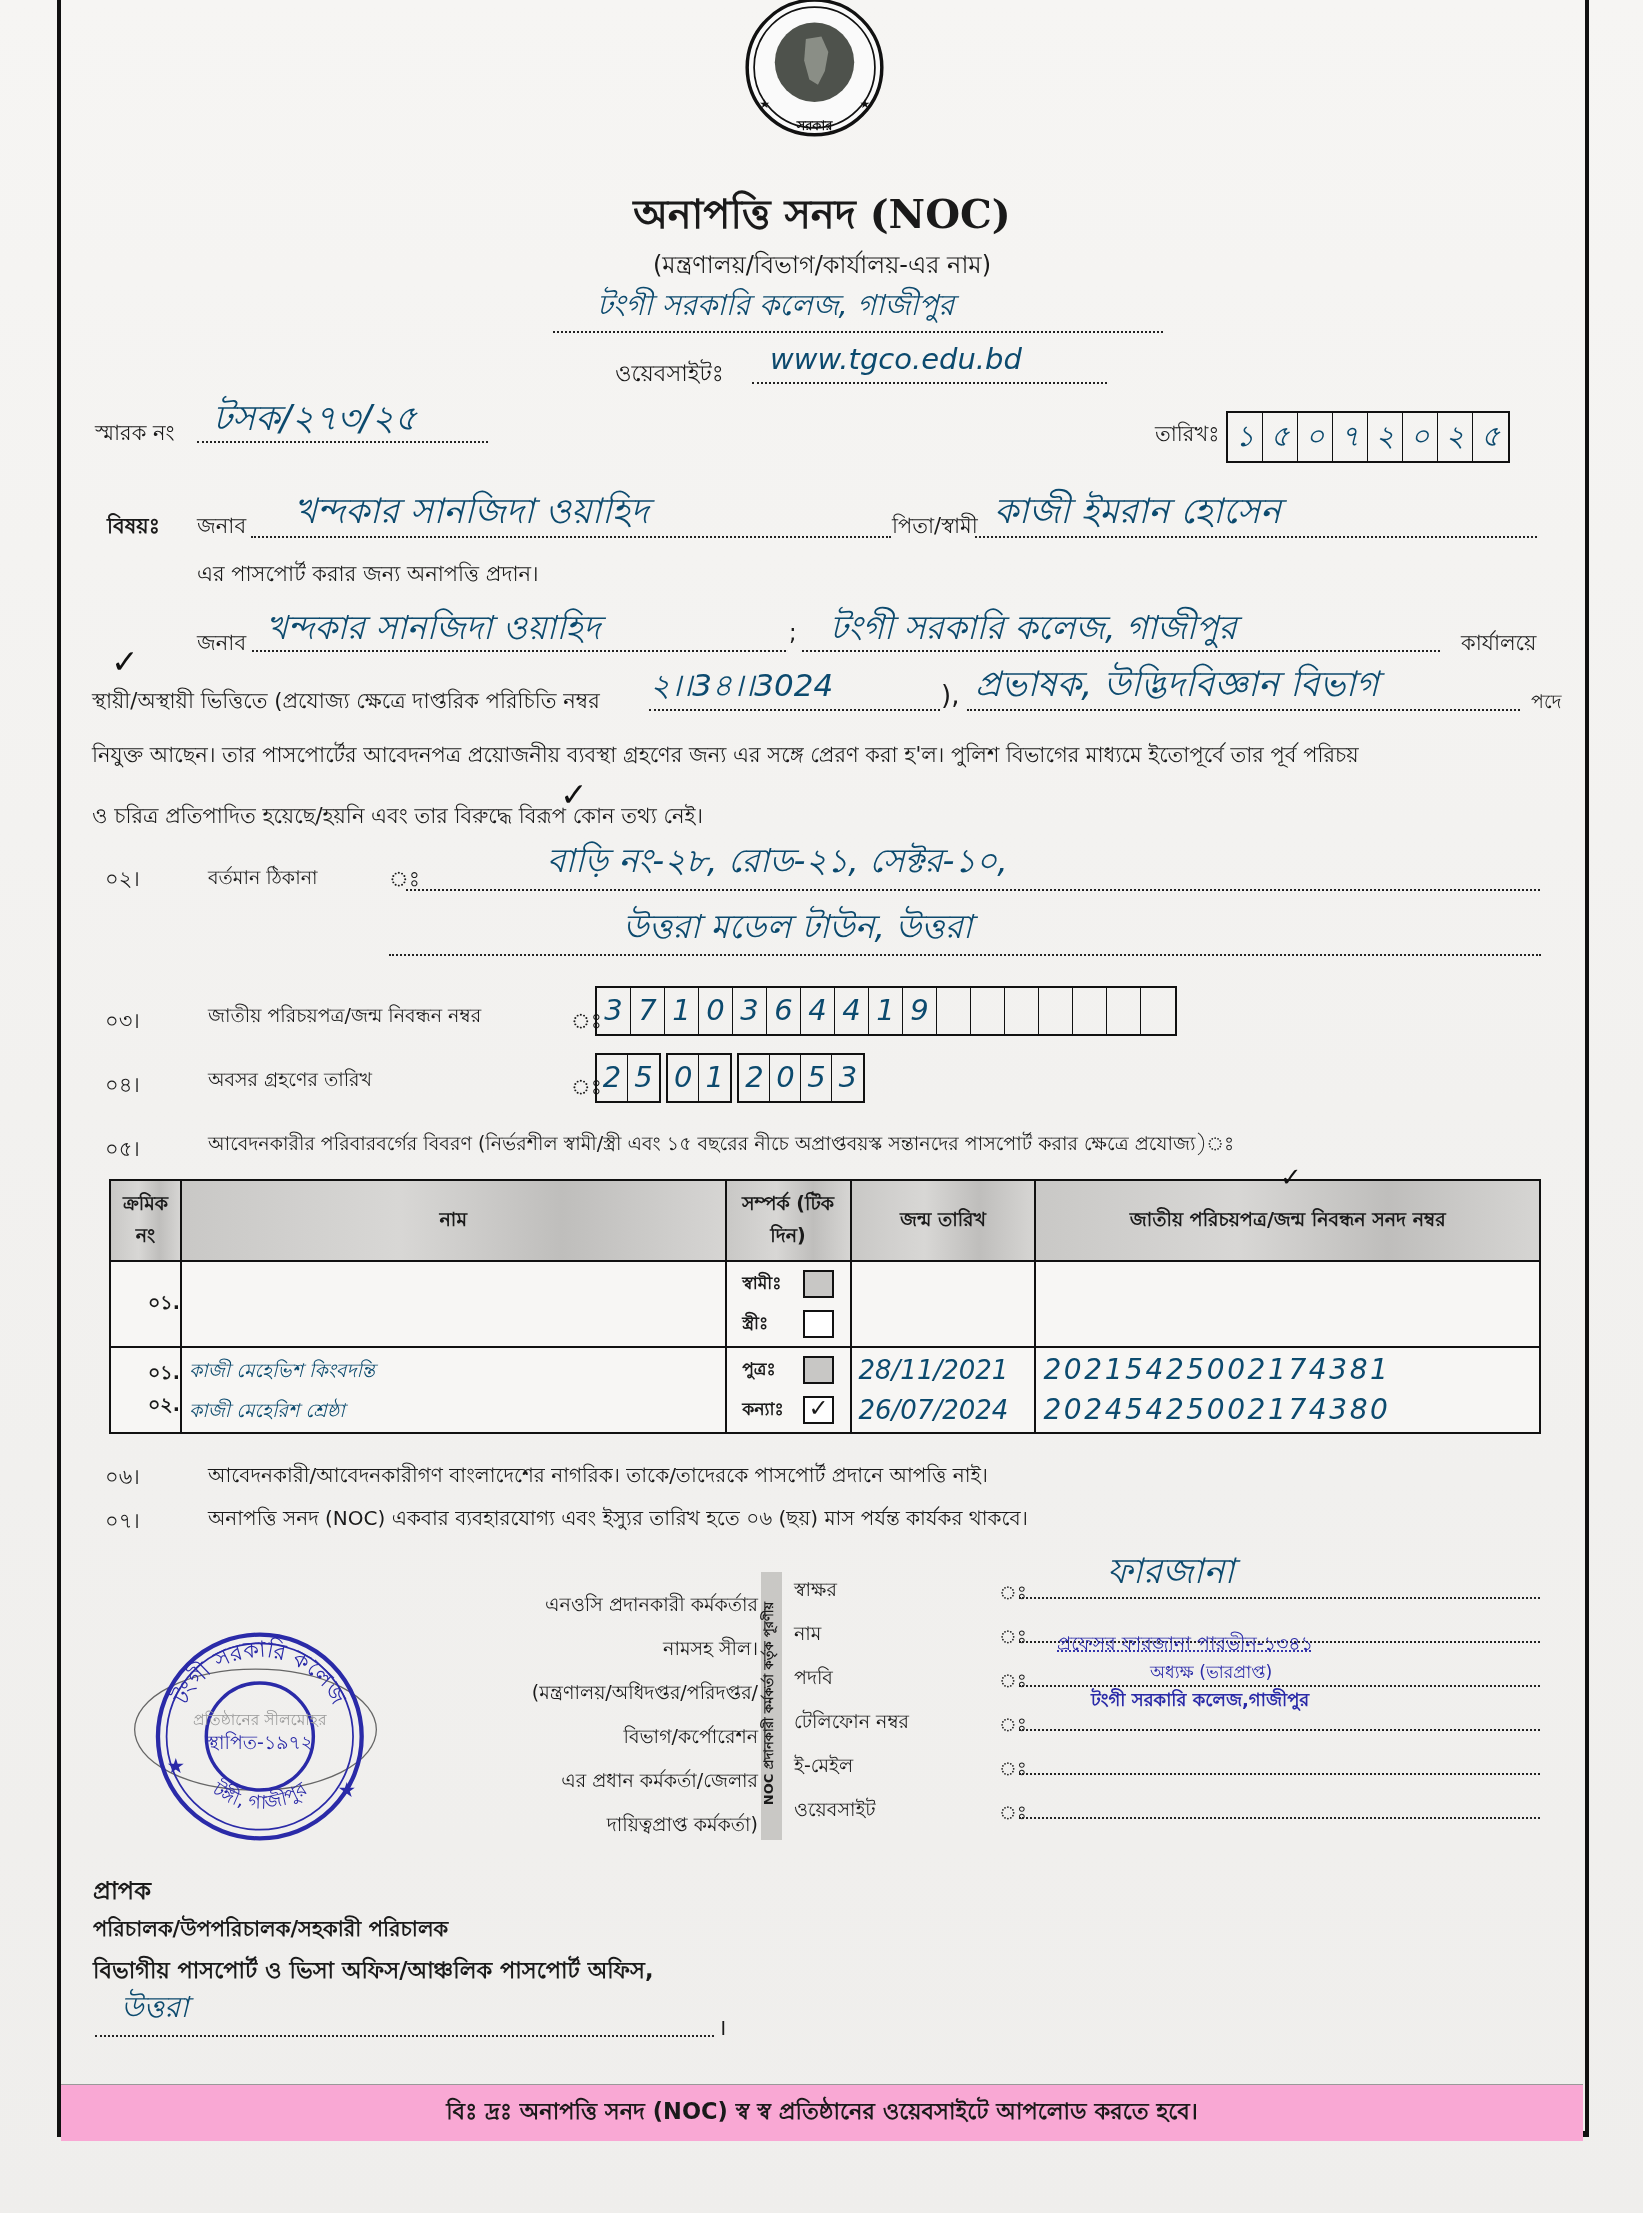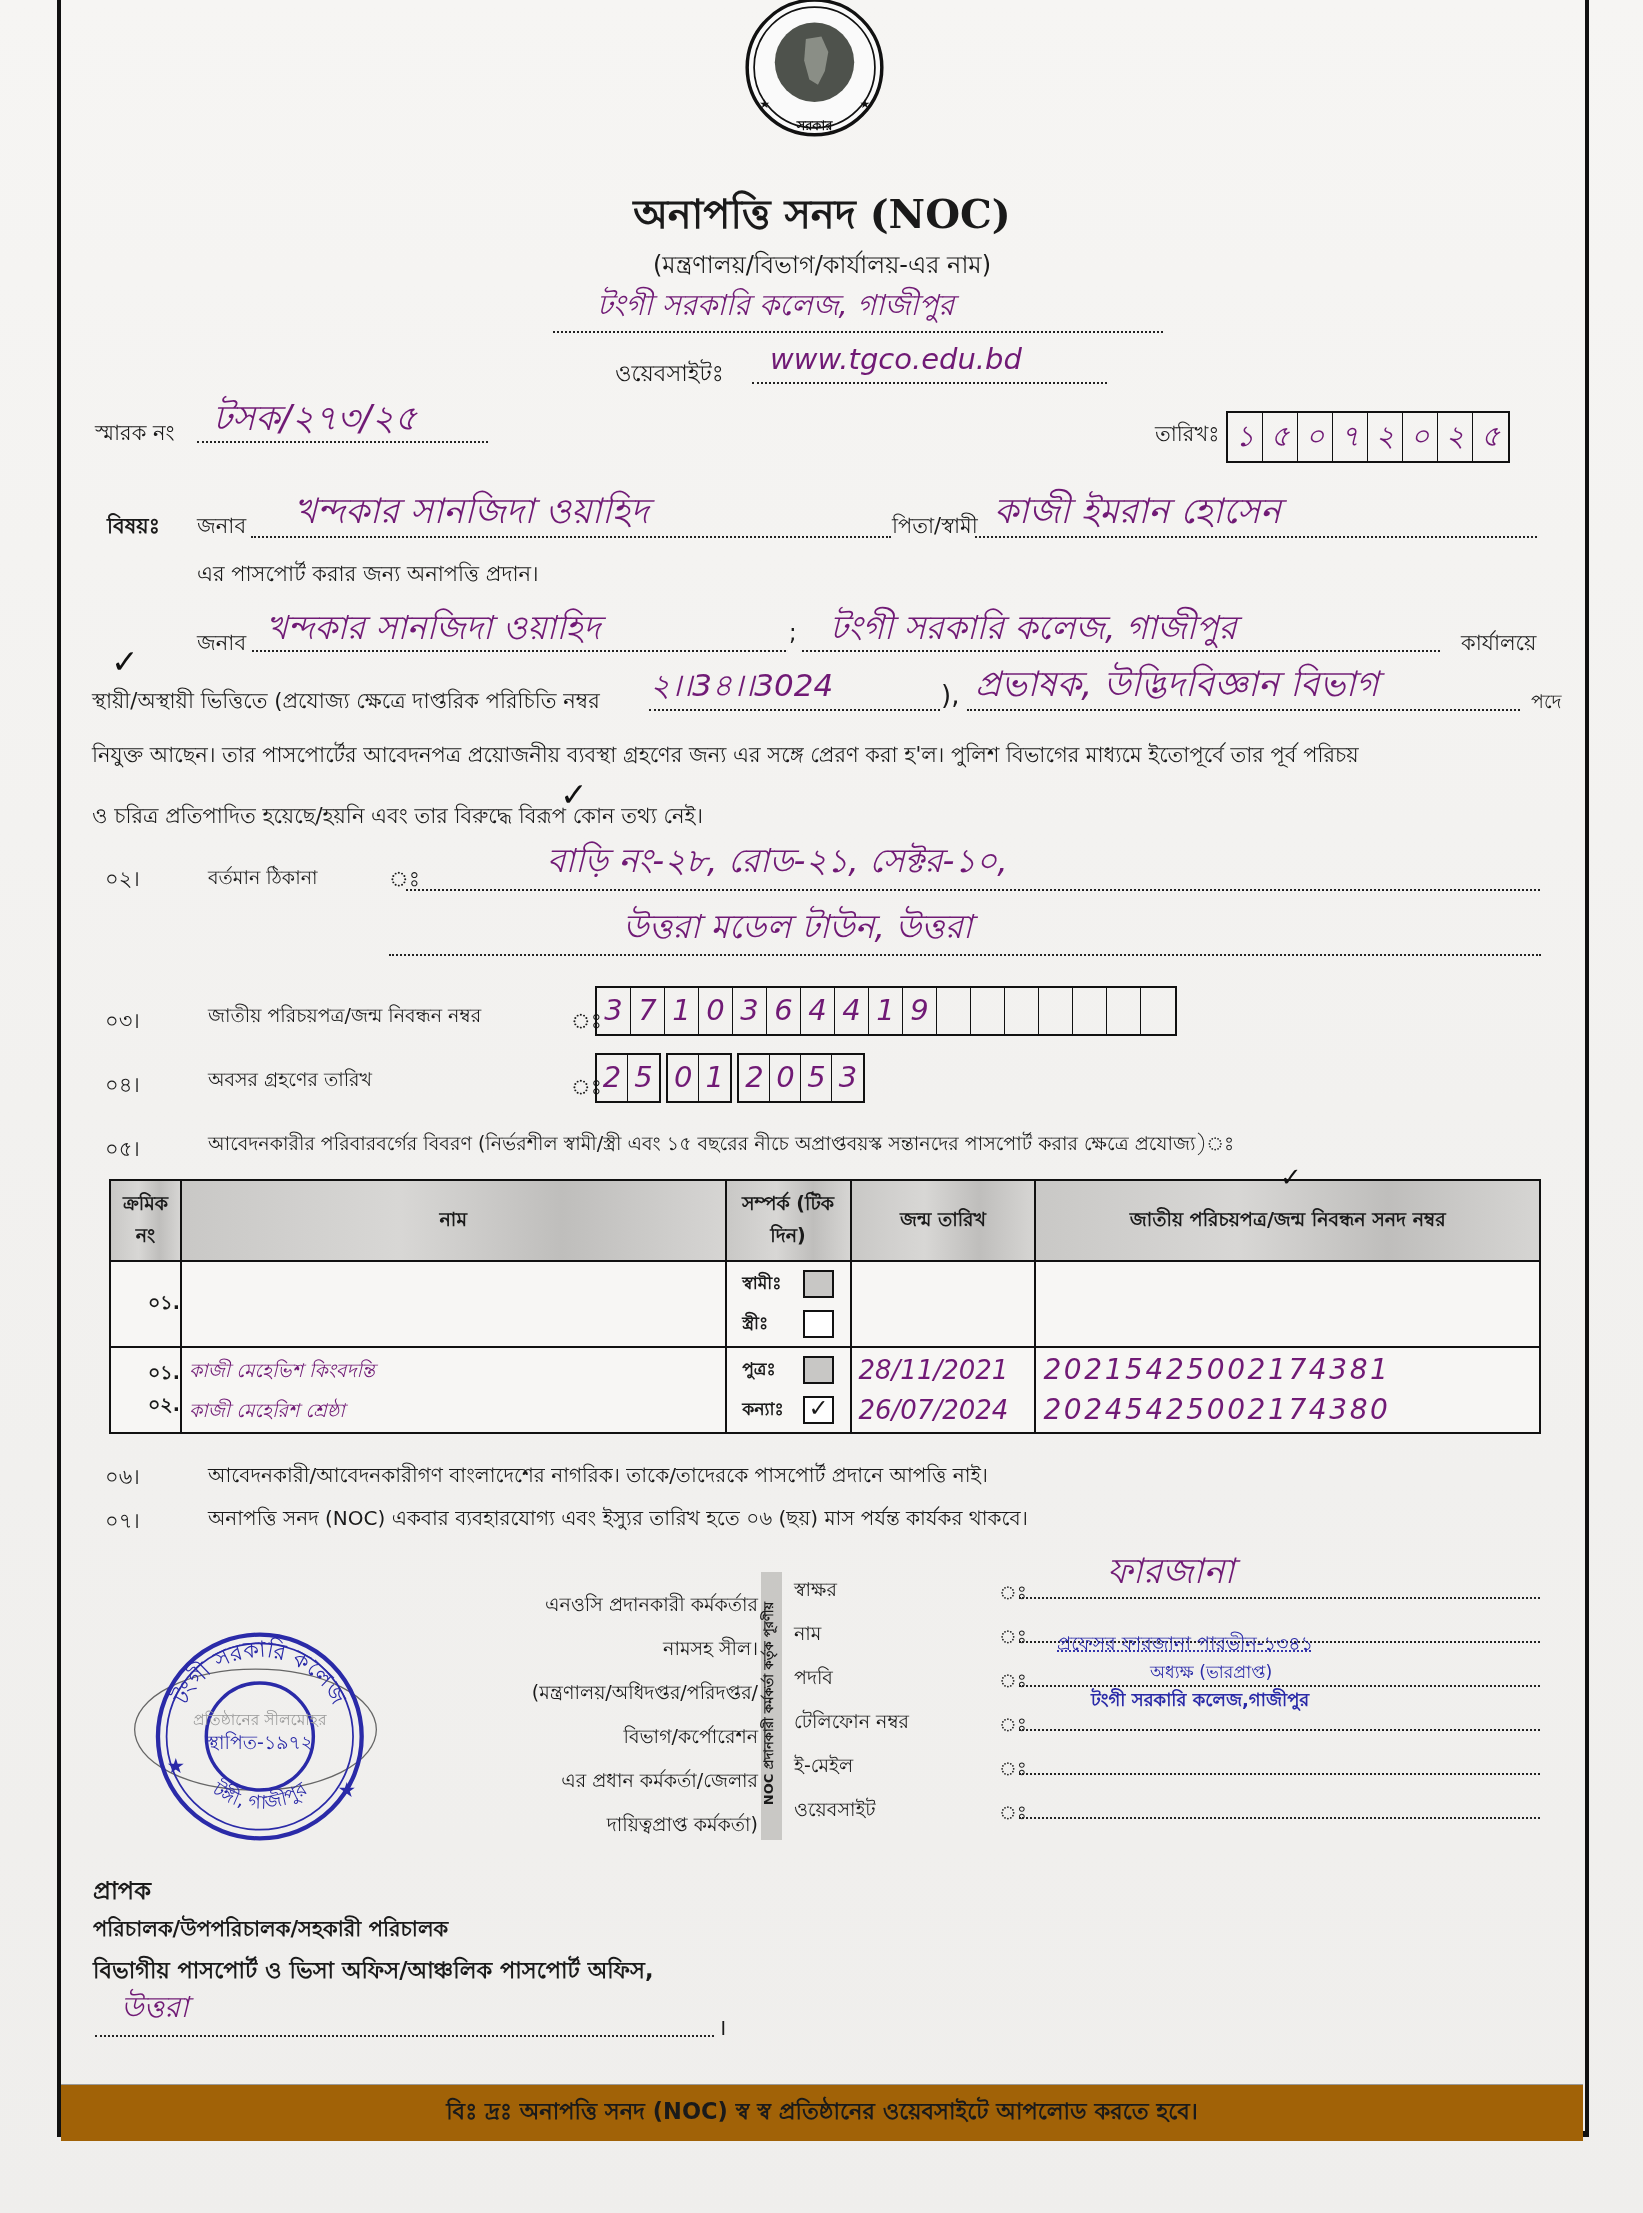--- a/index.html
+++ b/index.html
@@ -7,21 +7,21 @@
   body { font-family: "DejaVu Sans", sans-serif; color: #1a1a1a; position: relative; }
   .paper {
     position: absolute; left: 0; top: 0; width: 1644px; height: 2214px;
     background: linear-gradient(180deg, #f6f5f3 0%, #f2f1ef 50%, #efeeec 100%);
   }
   .frame {
     position: absolute; left: 57px; top: -8.6px; width: 1532px; height: 2146px;
     border-left: 4.3px solid #111; border-right: 4.3px solid #111; border-bottom: 6px solid #111;
   }
   .abs { position: absolute; white-space: nowrap; }
-  .hand { font-family: "DejaVu Sans", sans-serif; font-style: italic; color: #701a75; }
+  .hand { font-family: "DejaVu Sans", sans-serif; font-style: italic; color: #0c4a6e; }
   .blue { color: #2a2aa8; }
   .dots { border-bottom: 2.6px dotted #222; }
 
   
   .emblem { position: absolute; left: 742px; top: 0px; width: 145px; height: 147px; }
 
   .title { left: 0; width: 1644px; text-align: center; top: 183px; font-size: 40px; font-weight: bold; font-family: "DejaVu Serif", serif; }
   .subtitle { left: 0; width: 1644px; text-align: center; top: 246px; font-size: 24px; }
   .org-line { left: 553px; top: 291px; width: 610px; height: 42px; }
   .org-val { left: 597px; top: 282px; font-size: 29px; }
@@ -128,21 +128,21 @@
 
   .recip-h { left: 93px; top: 1872px; font-size: 24px; font-weight: bold; }
   .recip-1 { left: 93px; top: 1913px; font-size: 21px; font-weight: bold; }
   .recip-2 { left: 93px; top: 1953px; font-size: 22.5px; font-weight: bold; }
   .recip-val { left: 121px; top: 1984px; font-size: 29px; }
   .recip-line { left: 95px; top: 2006px; width: 619px; height: 31px; }
   .recip-bar { left: 718px; top: 2011px; font-size: 22.5px; }
 
   .footer-band {
     position: absolute; left: 61px; top: 2084px; width: 1522px; height: 57px;
-    background: #a16207; border-top: 1.7px solid #999; display: flex; align-items: center; justify-content: center;
+    background: #f9a8d4; border-top: 1.7px solid #999; display: flex; align-items: center; justify-content: center;
     font-size: 22.5px; font-weight: bold;
   }
   .tick { position: absolute; font-size: 33px; color: #111; }
 </style>
 </head>
 <body>
 
 <div class="paper"></div>
 <div class="frame"></div>
 

